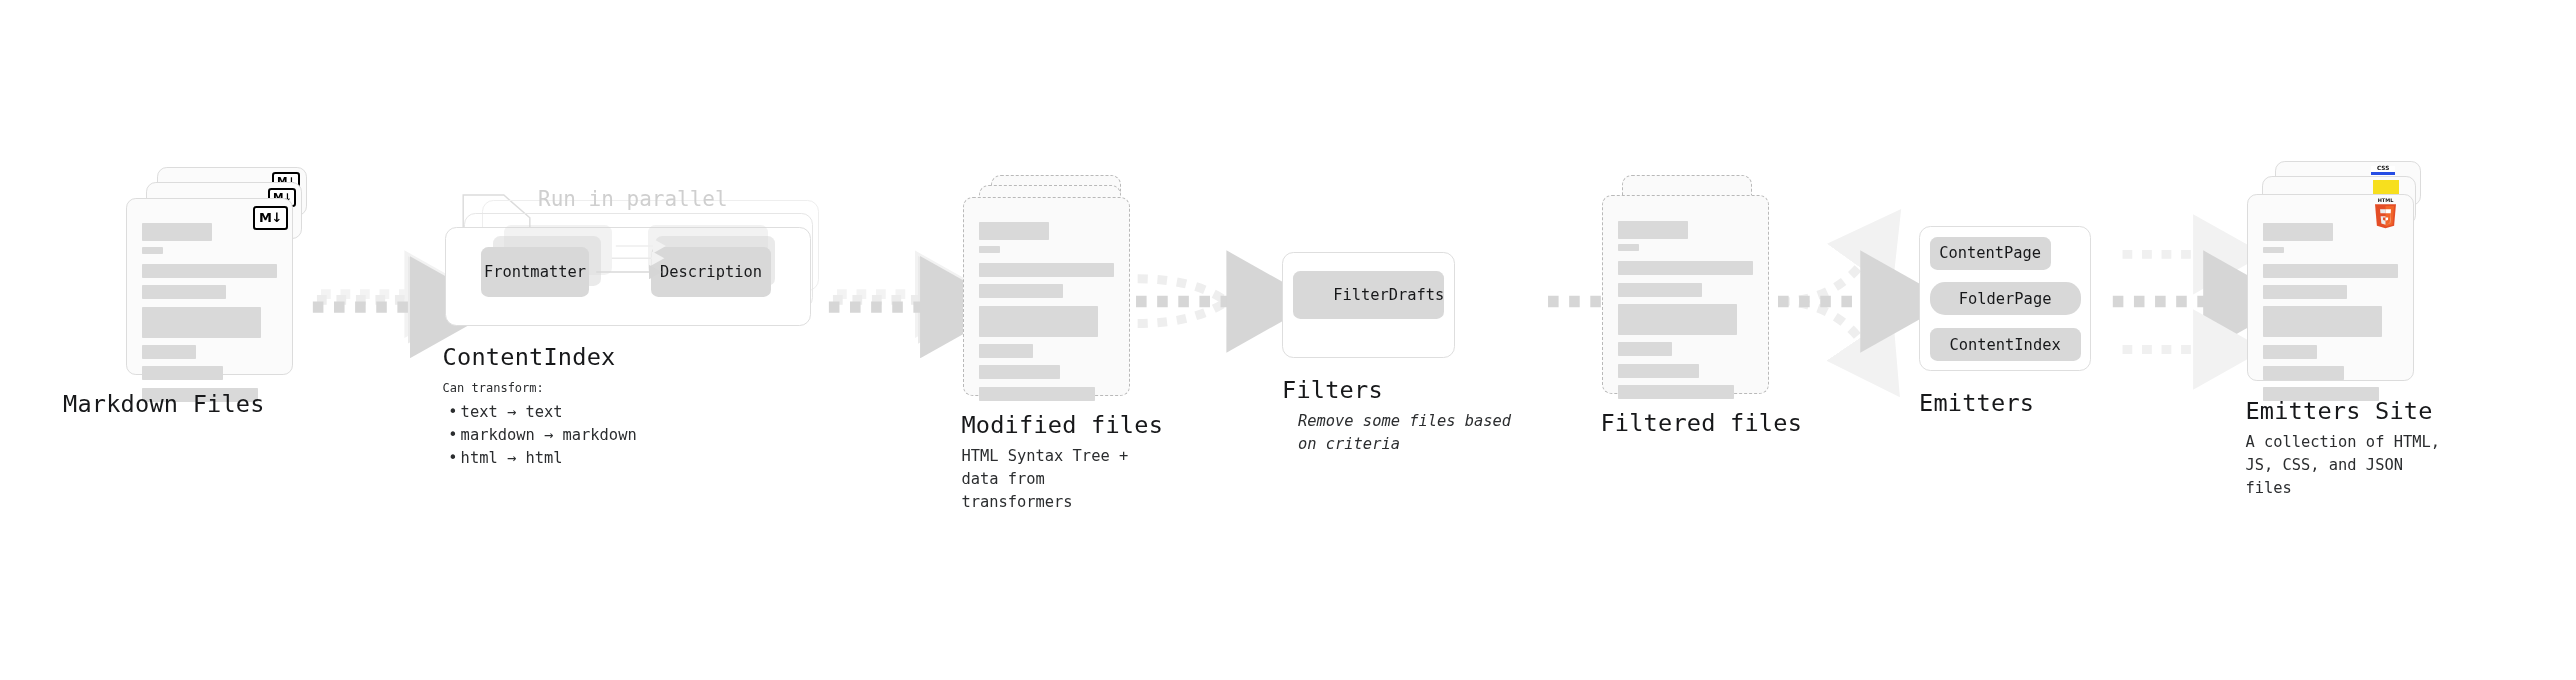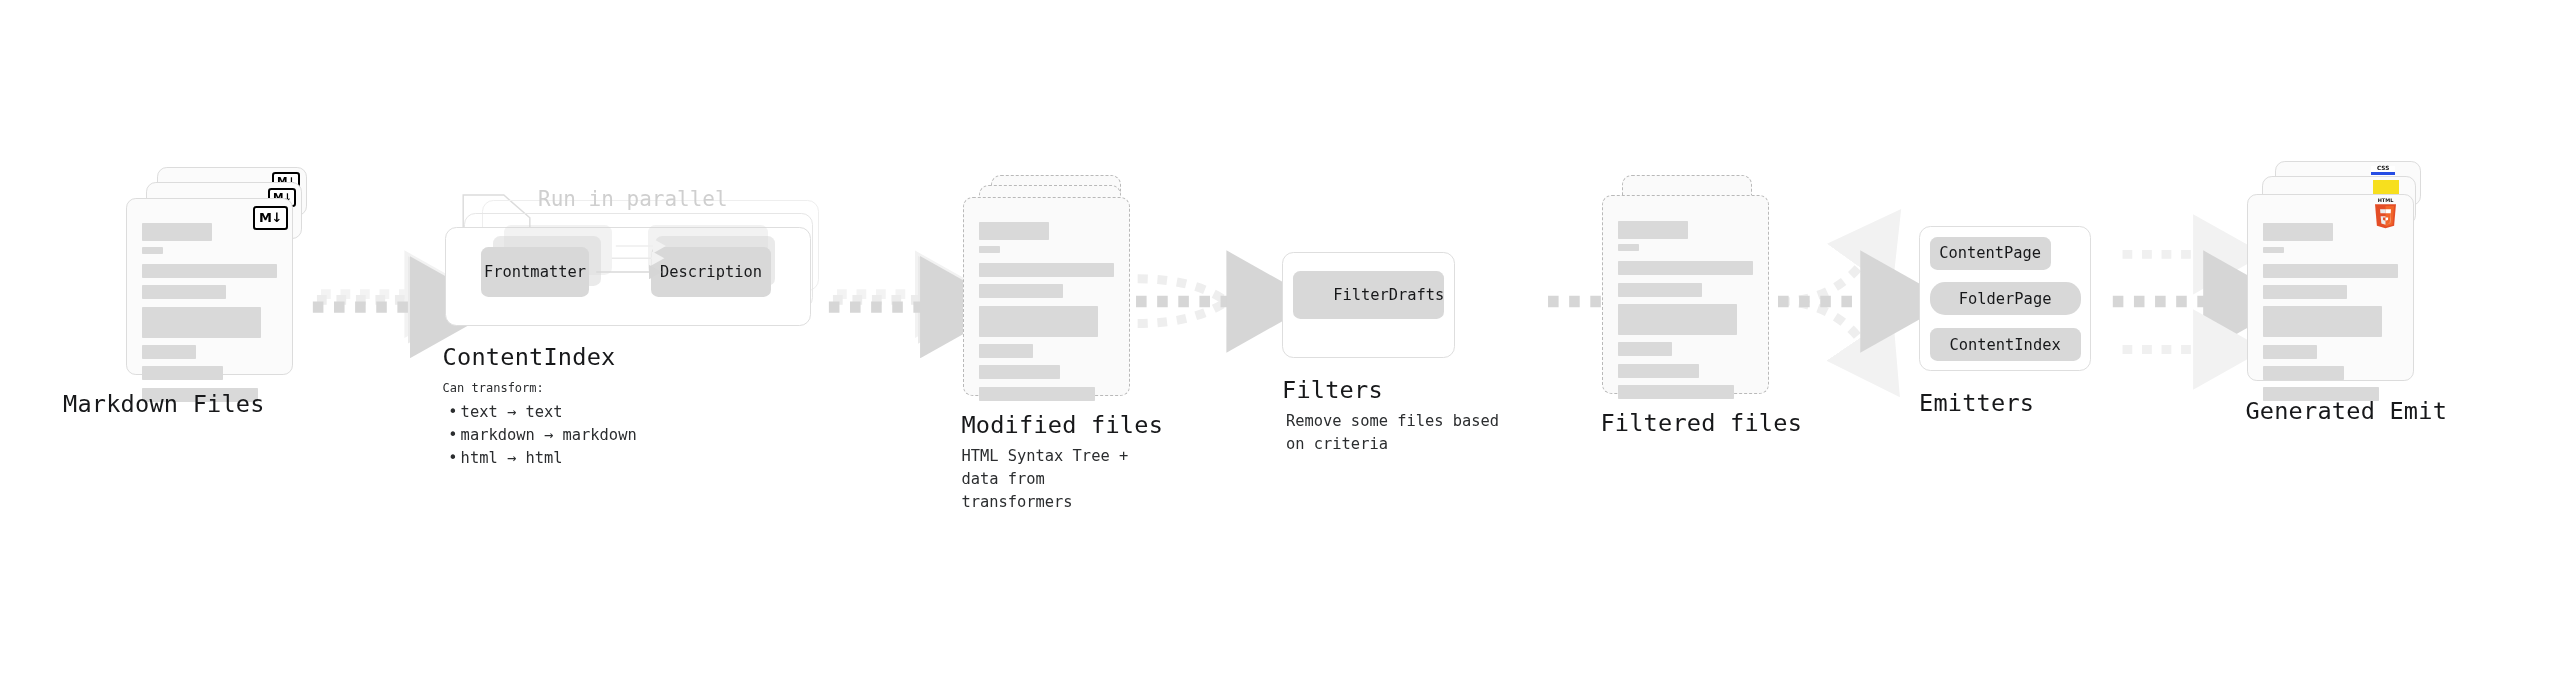--- a/index.html
+++ b/index.html
@@ -317,21 +317,21 @@
   </div>
 
   <div class="stage" style="left:1282px; top:252px; width:260px; height:203px;">
 
     <div class="groupbox" style="left:0px; top:0px; width:173px; height:106px;"></div>
     <div class="pill" style="left:11.4px; top:18.7px; width:151px; height:48px;justify-content:flex-end;">
       <span>FilterDrafts</span>
     </div>
 
     <div class="stage-title" style="position:absolute; left:0px; top:124px;">Filters</div>
-    <div class="stage-sub" style="position:absolute; left:4px; top:158px;">Remove some files based
+    <div class="stage-sub" style="position:absolute; left:16px; top:158px;font-style:italic;">Remove some files based
 on criteria</div>
   </div>
 
   <div class="stage doc-stack" style="left:1602px; top:175px; width:195px; height:244px;">
 
     <div class="doc dashed" style="left:19.5px; top:0px; width:130px; height:41px;"></div>
 
     <div class="doc dashed" style="left:0px; top:20.3px; width:167px; height:199px;">
       <div class="doc-lines">
         <div class="ln h-title"></div>
@@ -392,17 +392,19 @@
     <div class="badge html5-badge" style="left:124px; top:37px;">
       <svg viewBox="0 0 512 600" width="29" height="34">
         <text x="256" y="62" text-anchor="middle" font-family="DejaVu Sans, sans-serif" font-size="88" font-weight="700" fill="#111">HTML</text>
         <path fill="#e44d26" d="M71 110 L441 110 L408 490 L255 535 L104 490 Z"></path>
         <path fill="#f16529" d="M256 140 L256 505 L379 470 L407 140 Z"></path>
         <path fill="#ebebeb" d="M256 200 L160 200 L166 268 L256 268 L256 200 Z M256 320 L256 320 L170 320 L183 450 L256 470 L256 402 L214 390 L210 345 L256 345 Z"></path>
         <path fill="#ffffff" d="M256 200 L256 268 L346 268 L340 345 L256 345 L256 402 L299 390 L303 345 L339 345 L332 450 L256 470 L256 470 L338 446 L352 200 Z"></path>
       </svg>
     </div>
 
-    <div class="stage-title" style="position:absolute; left:-1.6px; top:236px;">Generated Emit</div>
+    <div class="stage-title" style="position:absolute; left:-1.6px; top:236px;">Emitters Site</div>
+    <div class="stage-sub" style="position:absolute; left:-1.6px; top:270px;">A collection of HTML,
+JS, CSS, and JSON files</div>
   </div>
 
 </div>
 
 
 </body></html>

